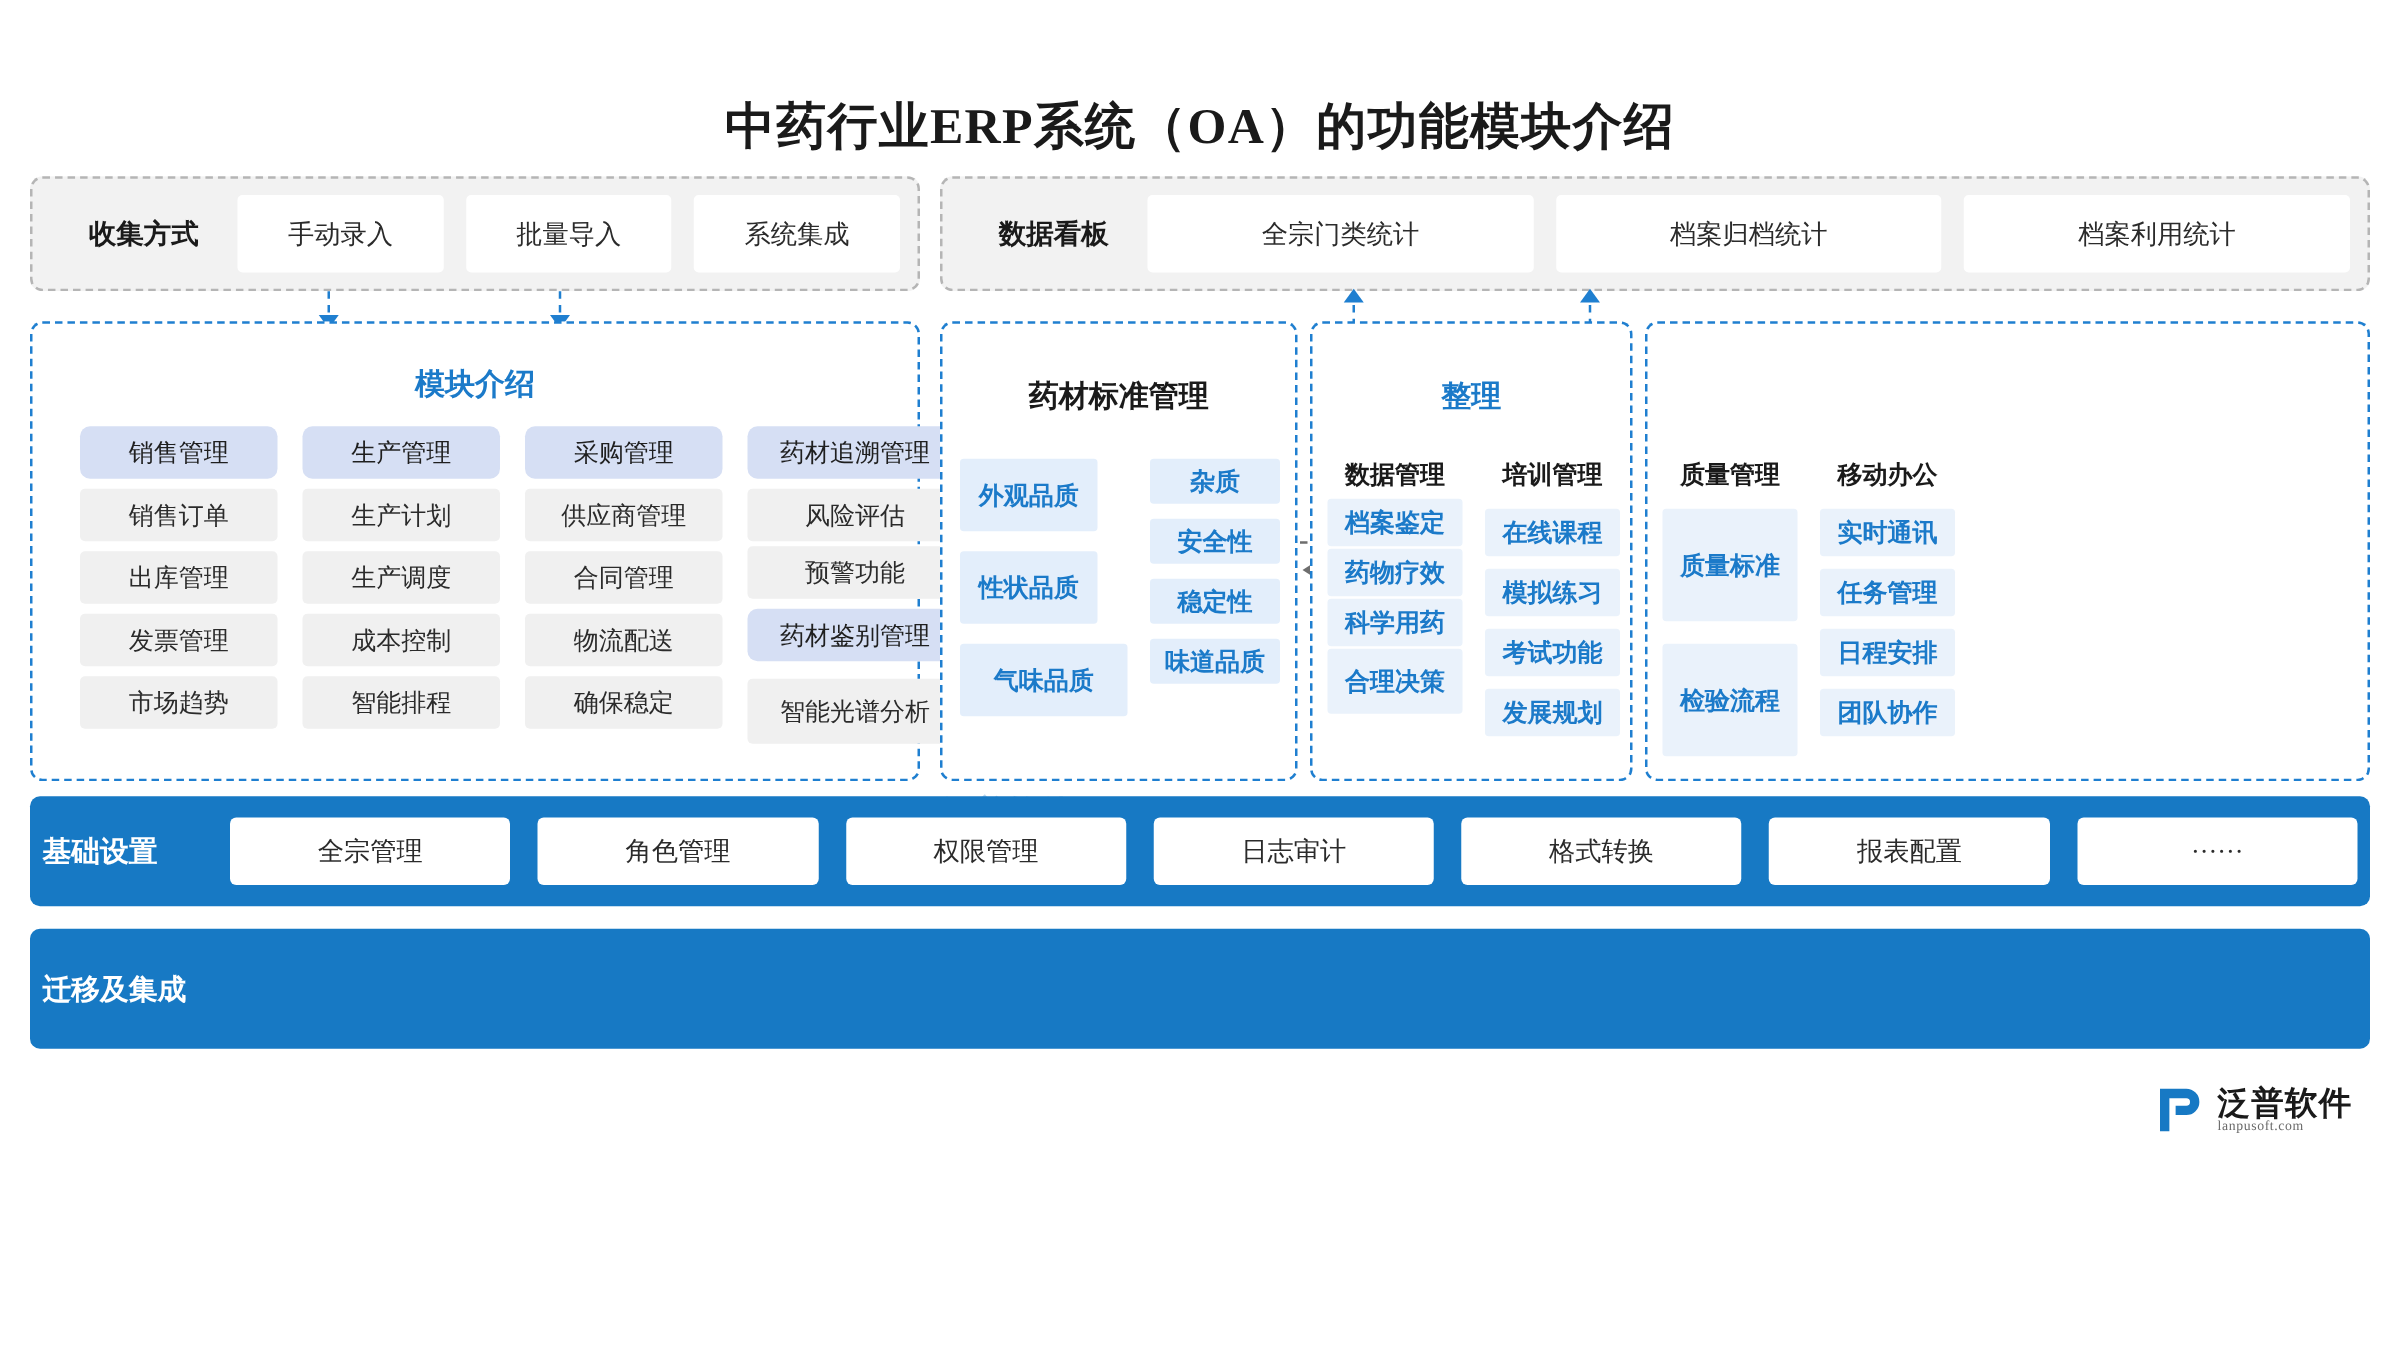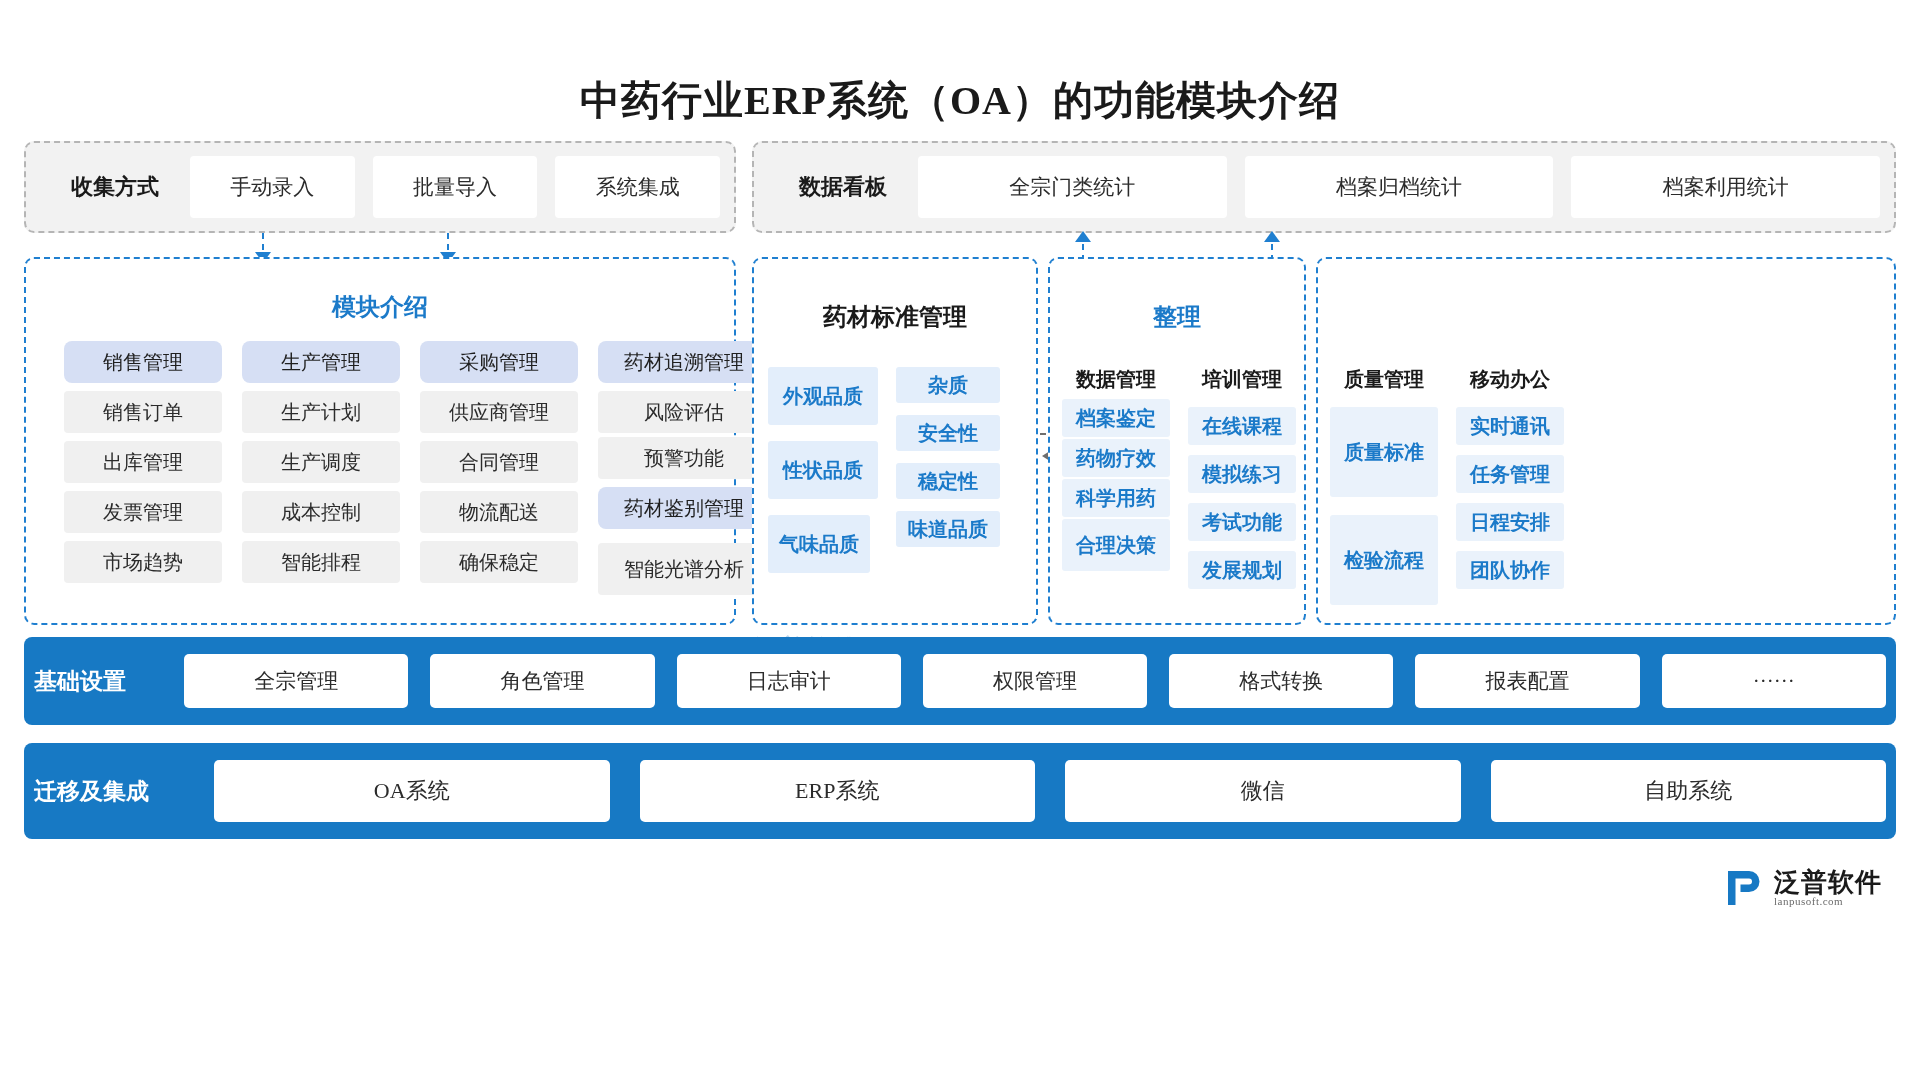--- a/index.html
+++ b/index.html
@@ -226,21 +226,21 @@
   </div>
 
   <div class="dashed-blue" style="left:752px;top:232px;width:286px;height:368px;">
     <div class="sec-title-black" style="top:42px;">药材标准管理</div>
   </div>
 
   <div class="pair-cols" style="left:768px;top:342px;">
     <div class="pair-col" style="gap:16px;">
       <div class="bcell" style="width:110px;height:58px;">外观品质</div>
       <div class="bcell" style="width:110px;height:58px;">性状品质</div>
-      <div class="bcell" style="width:102px;height:58px;">气味品质</div>
+      <div class="bcell" style="width:134px;height:58px;">气味品质</div>
     </div>
     <div class="pair-col" style="gap:12px;">
       <div class="bcell" style="width:104px;height:36px;">杂质</div>
       <div class="bcell" style="width:104px;height:36px;">安全性</div>
       <div class="bcell" style="width:104px;height:36px;">稳定性</div>
       <div class="bcell" style="width:104px;height:36px;">味道品质</div>
     </div>
   </div>
 
   <div class="bidir" style="left:1040px;top:398px;">
@@ -302,36 +302,30 @@
       <span class="wm-cn">泛普软件</span>
       <span class="wm-en">FANPU SOFTWARE</span>
     </div>
   </div>
 
   <div class="bluebar" style="left:24px;top:612px;width:1872px;height:88px;">
     <div class="blabel">基础设置</div>
     <div class="bcells">
       <div class="bitem">全宗管理</div>
       <div class="bitem">角色管理</div>
+      <div class="bitem">权限管理</div>
       <div class="bitem">日志审计</div>
-      <div class="bitem">权限管理</div>
       <div class="bitem">格式转换</div>
       <div class="bitem">报表配置</div>
       <div class="bitem">······</div>
     </div>
   </div>
 
   <div class="bluebar tall" style="left:24px;top:718px;width:1872px;height:96px;">
     <div class="blabel" style="flex:0 0 180px;">迁移及集成</div>
-    <div class="bcells" style="gap:30px;">
-      <div class="bitem">OA系统</div>
-      <div class="bitem">ERP系统</div>
-      <div class="bitem">微信</div>
-      <div class="bitem">自助系统</div>
-    </div>
   </div>
 
   <div class="logo" style="left:1718px;top:840px;">
     <div class="logo-mark">
       <svg width="46" height="46" viewBox="0 0 46 46">
         <path d="M10 6 h21 a10.5 10.5 0 0 1 0 21 h-8.5 v-7.5 h8.5 a3 3 0 0 0 0-6 h-13.5 v26.5 h-7.5 z" fill="#1779c4"></path>
       </svg>
     </div>
     <div class="logo-txt">
       <span class="logo-cn">泛普软件</span>

